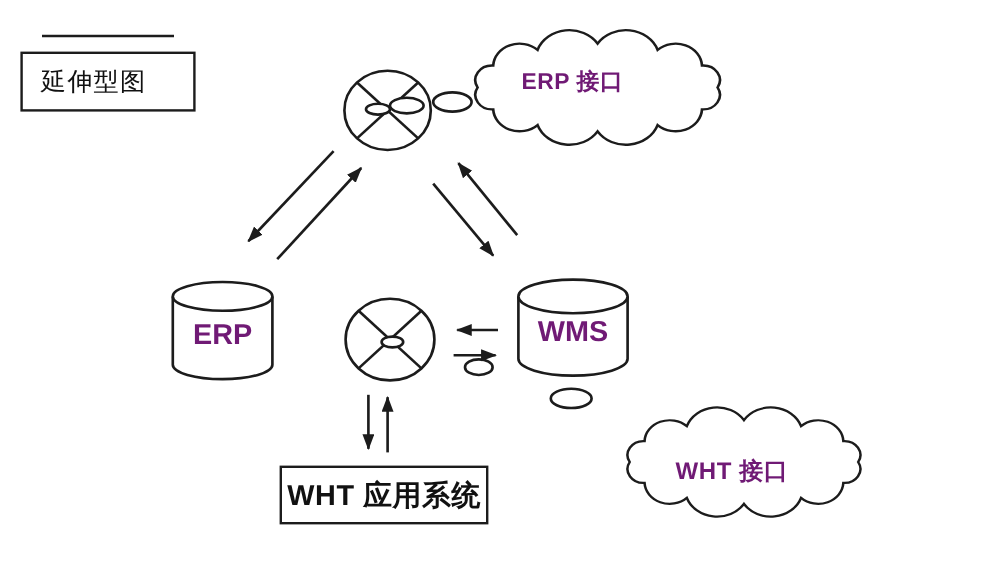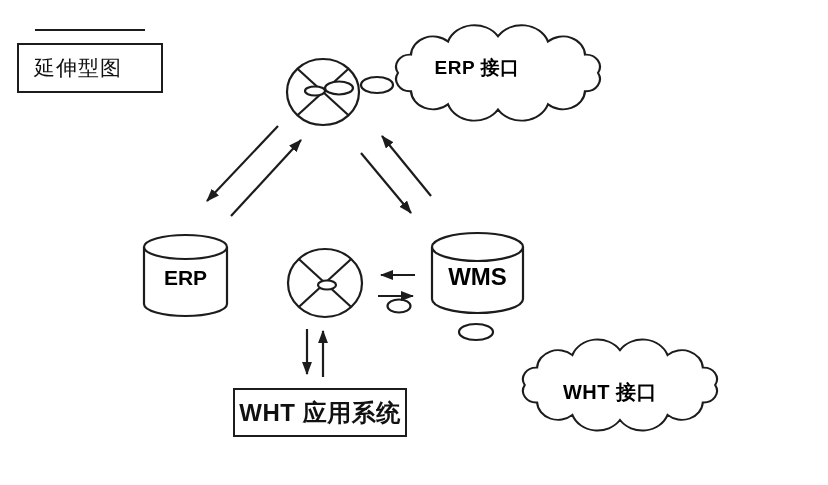--- a/index.html
+++ b/index.html
@@ -40,24 +40,24 @@
   .app-box {
     left: 233px; top: 388px; width: 174px; height: 49px;
     justify-content: center;
     font-size: 24px;
     font-weight: 600;
     letter-spacing: 0.5px;
   }
   .node-label {
     position: absolute;
     text-align: center;
-    color: #000000;
+    color: #701a75;
     font-weight: 600;
   }
-  .erp-db-label   { left: 144px; top: 266px; width: 83px;  font-size: 21px; }
+  .erp-db-label   { left: 144px; top: 266px; width: 83px;  font-size: 24px; }
   .wms-db-label   { left: 432px; top: 263px; width: 91px;  font-size: 24px; }
   .erp-cloud-label{ left: 402px; top: 55px;  width: 150px; font-size: 19px; font-weight: 600; letter-spacing: 0.5px; }
   .wht-cloud-label{ left: 540px; top: 367px; width: 140px; font-size: 20px; font-weight: 600; letter-spacing: 0.5px; margin-top: 12px; }
 </style>
 </head>
 <body>
 
 <div class="stage">
 
   <svg width="828" height="485" viewBox="0 0 828 485">

